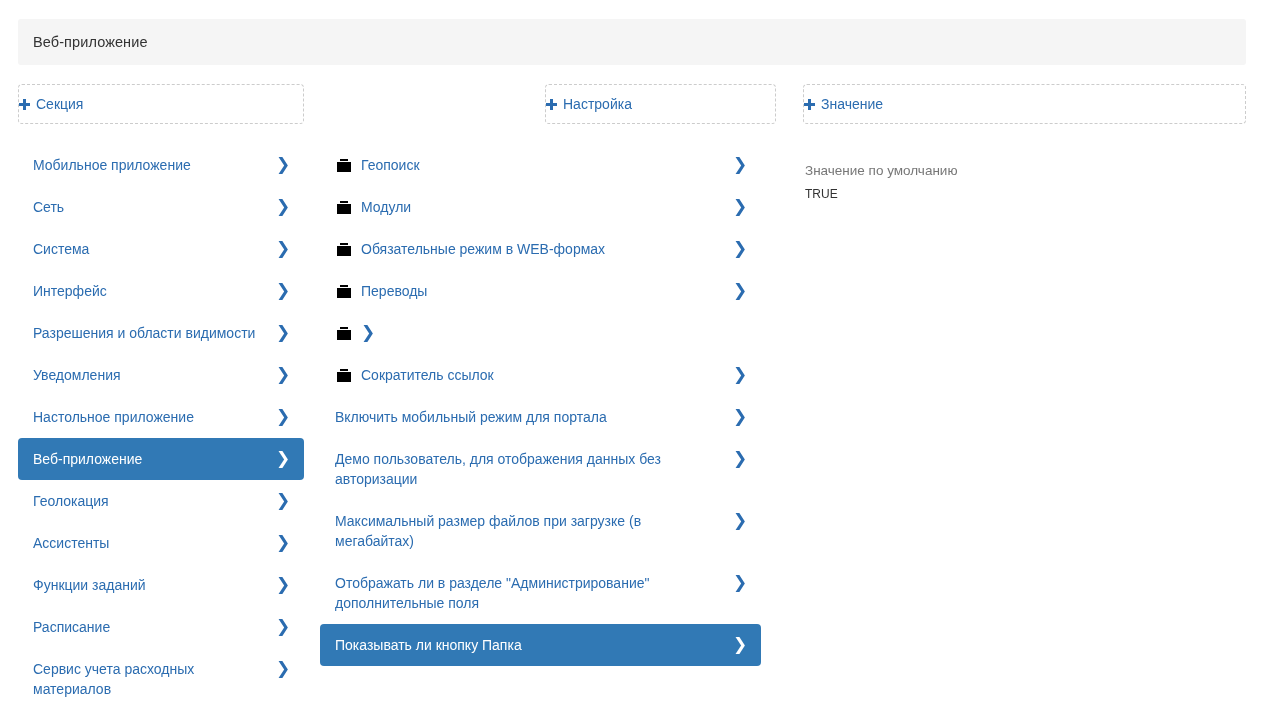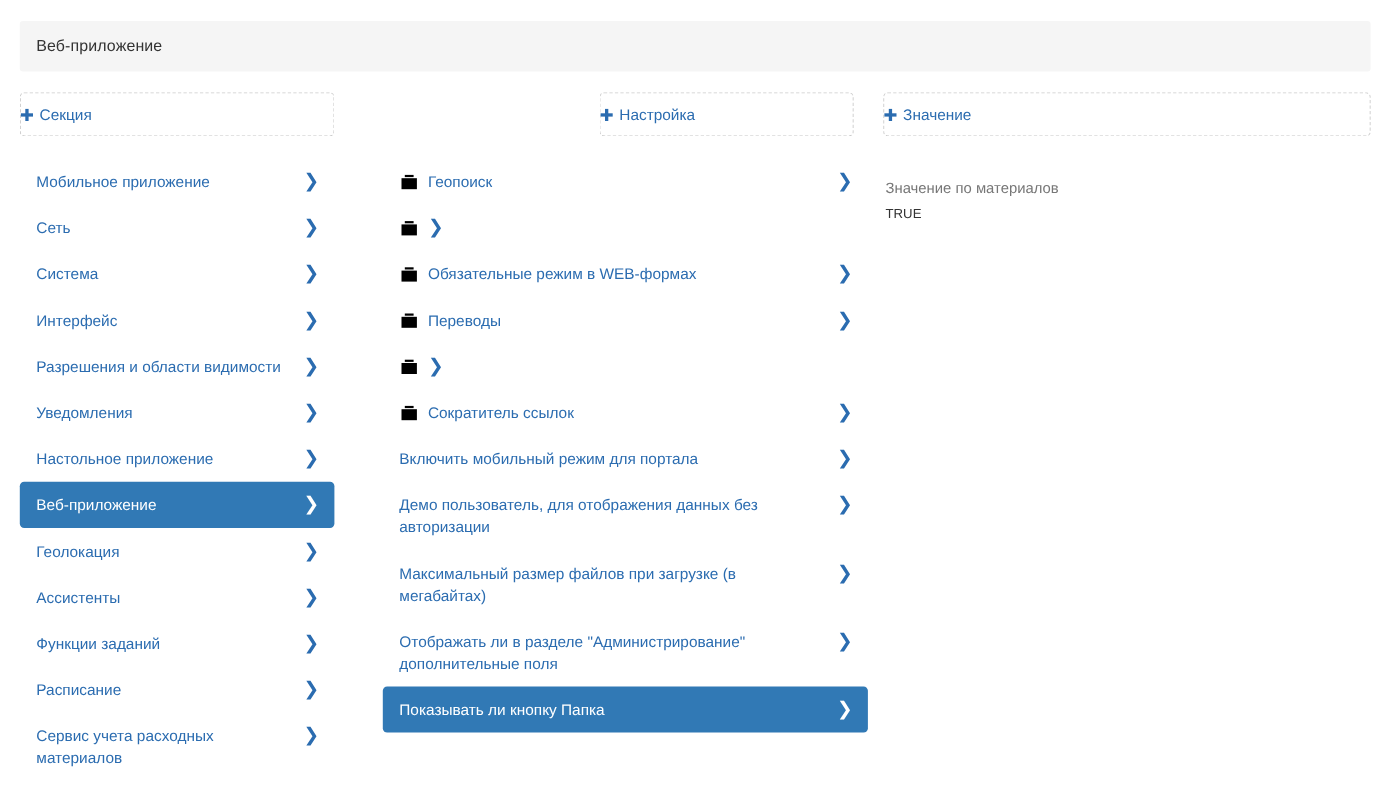--- a/index.html
+++ b/index.html
@@ -54,21 +54,21 @@
     top: 0;
   }
   .col-1 { left: 18px;  width: 286px; }
   .col-2 { left: 332px; width: 201px; }
   .col-3 { left: 545px; width: 231px; }
   .col-4 { left: 803px; width: 443px; }
 
   
   .list-wide {
     position: absolute;
-    left: 348px;
+    left: 320px;
     top: 60px;
     width: 441px;
   }
   .list-col1 {
     position: absolute;
     left: 18px;
     top: 60px;
     width: 286px;
   }
   .detail-pane {
@@ -288,20 +288,21 @@
           <span class="row-icon">
             <span class="folder-glyph"></span>
           </span>
           <span class="row-label">Геопоиск</span>
           <span class="row-chevron">❯</span>
         </div>
         <div class="row">
           <span class="row-icon">
             <span class="folder-glyph"></span>
           </span>
+          <span class="row-label">Модули</span>
           <span class="row-chevron">❯</span>
         </div>
         <div class="row">
           <span class="row-icon">
             <span class="folder-glyph"></span>
           </span>
           <span class="row-label">Обязательные режим в WEB-формах</span>
           <span class="row-chevron">❯</span>
         </div>
         <div class="row">
@@ -341,19 +342,19 @@
           <span class="row-chevron">❯</span>
         </div>
         <div class="row selected">
           <span class="row-label">Показывать ли кнопку Папка</span>
           <span class="row-chevron">❯</span>
         </div>
       </div>
 
     <div class="detail-pane">
       <div class="detail-block">
-        <div class="detail-label">Значение по материалов</div>
+        <div class="detail-label">Значение по умолчанию</div>
         <div class="detail-value">TRUE</div>
       </div>
     </div>
 
   </div>
 </div>
 
 </body></html>

